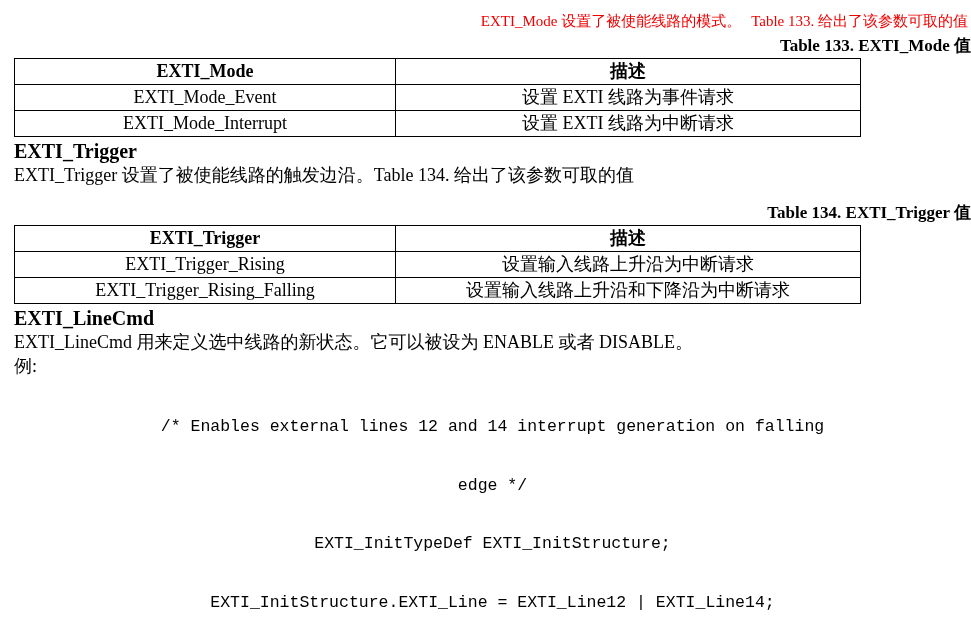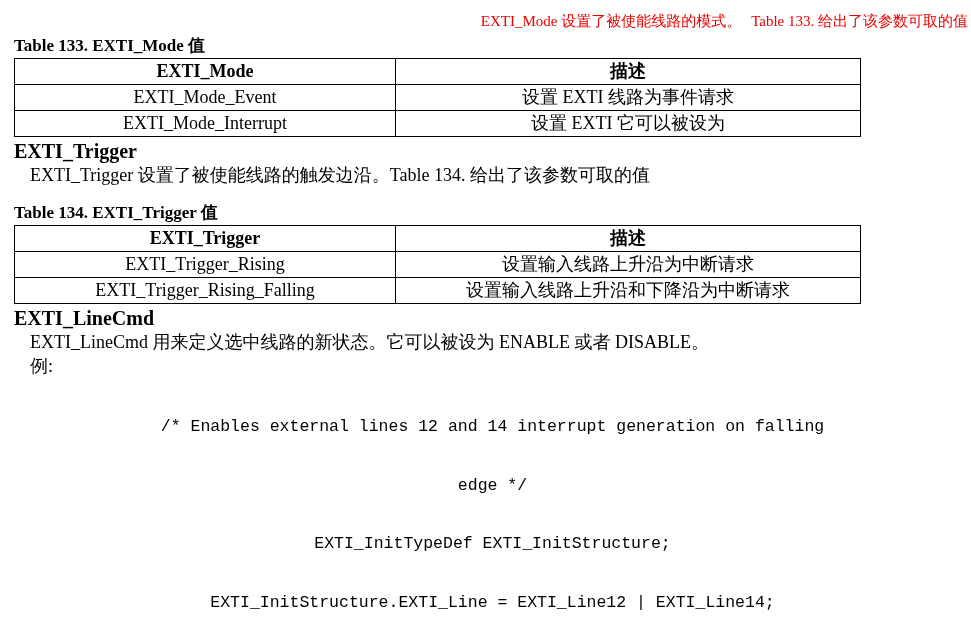--- a/index.html
+++ b/index.html
@@ -36,20 +36,21 @@
   .intro-line .seg { display: inline; }
   .intro-gap { display: inline-block; width: 10px; }
 
   
   .table-caption {
     font-weight: bold;
     font-size: 17px;
     line-height: 20px;
     margin: 2px 0 2px 14px;
     white-space: nowrap;
+    text-align: right;
   }
 
   
   table.doc-table {
     border-collapse: collapse;
     margin-left: 14px;
     width: 846px;
     table-layout: fixed;
     border: 1.6px solid #000;
   }
@@ -78,21 +79,21 @@
     font-size: 20px;
     line-height: 24px;
     margin: 2px 0 0 14px;
     white-space: nowrap;
   }
 
   
   .body-para {
     font-size: 18px;
     line-height: 24px;
-    margin: 0 0 0 30px;
+    margin: 0 0 0 14px;
     white-space: nowrap;
   }
   .spacer-14 { height: 14px; }
 
   
   .code-block {
     font-family: "Liberation Mono", "DejaVu Sans Mono", monospace;
     font-size: 16.5px;
     line-height: 19.5px;
     margin: 0 0 0 14px;
@@ -123,21 +124,21 @@
         <th>描述</th>
       </tr>
     </thead>
     <tbody>
       <tr>
         <td>EXTI_Mode_Event</td>
         <td>设置 EXTI 线路为事件请求</td>
       </tr>
       <tr>
         <td>EXTI_Mode_Interrupt</td>
-        <td>设置 EXTI 它可以被设为</td>
+        <td>设置 EXTI 线路为中断请求</td>
       </tr>
     </tbody>
   </table>
 
   <div class="section-heading">EXTI_Trigger</div>
   <div class="body-para">EXTI_Trigger 设置了被使能线路的触发边沿。Table 134. 给出了该参数可取的值</div>
 
   <div class="spacer-14"></div>
 
   <div class="table-caption">Table 134. EXTI_Trigger 值</div>

